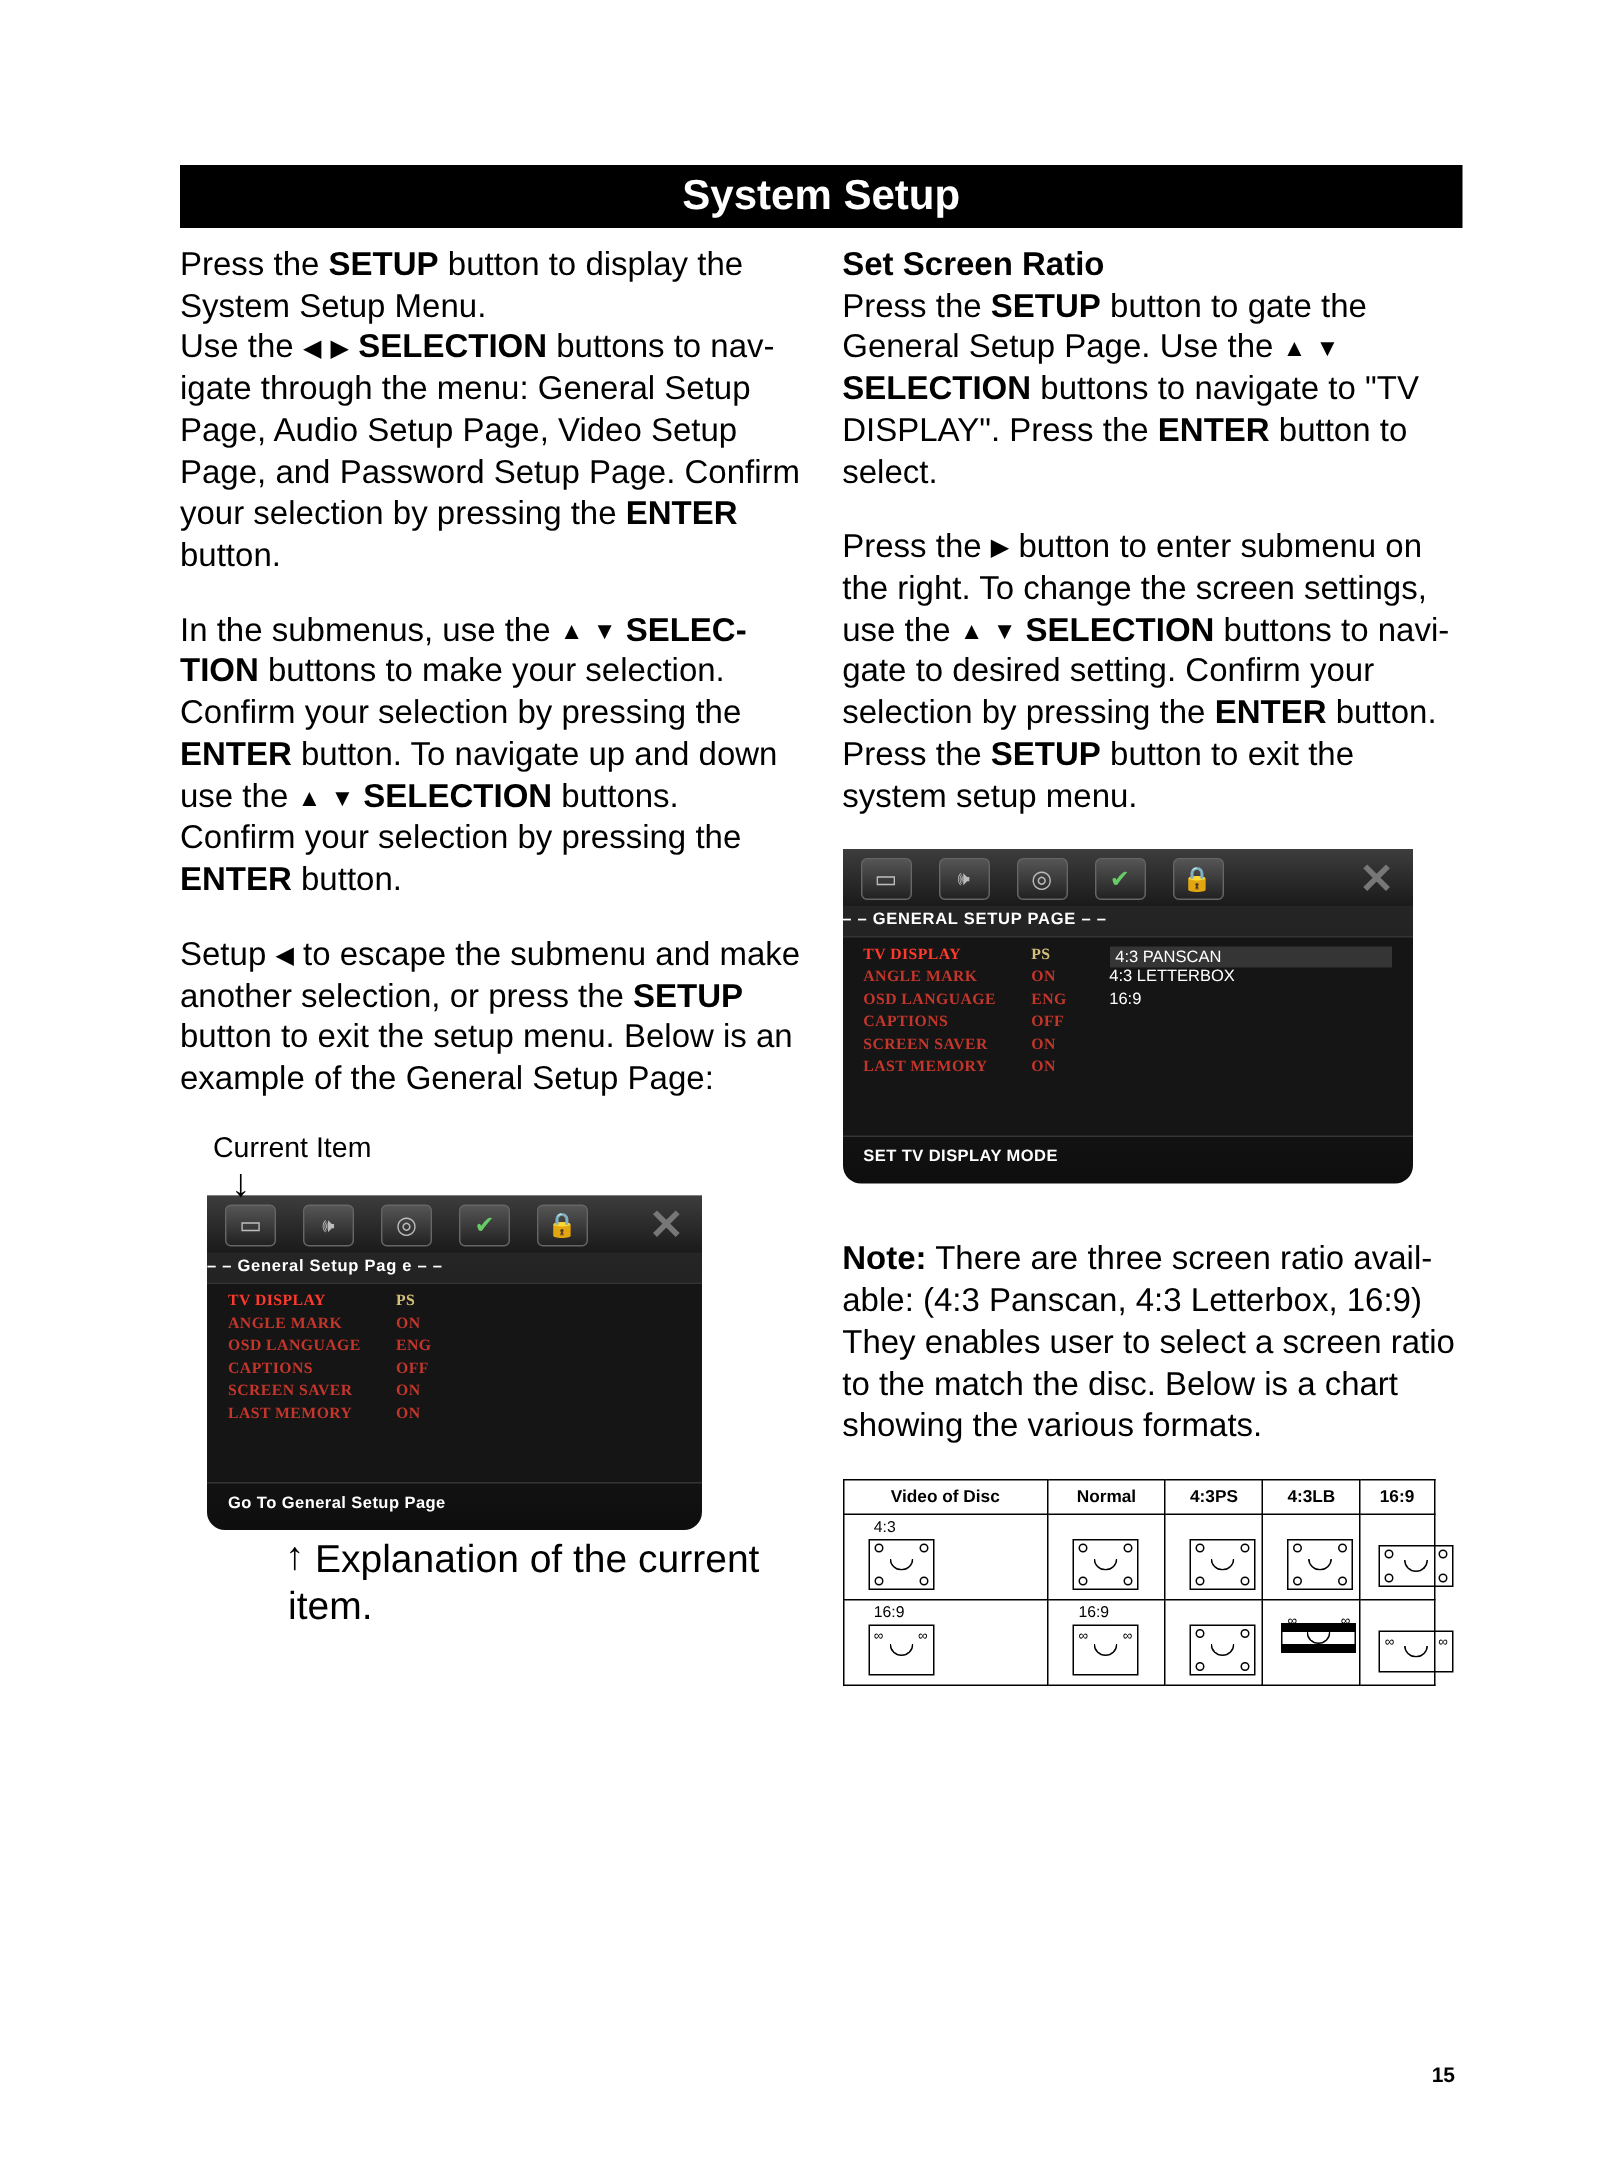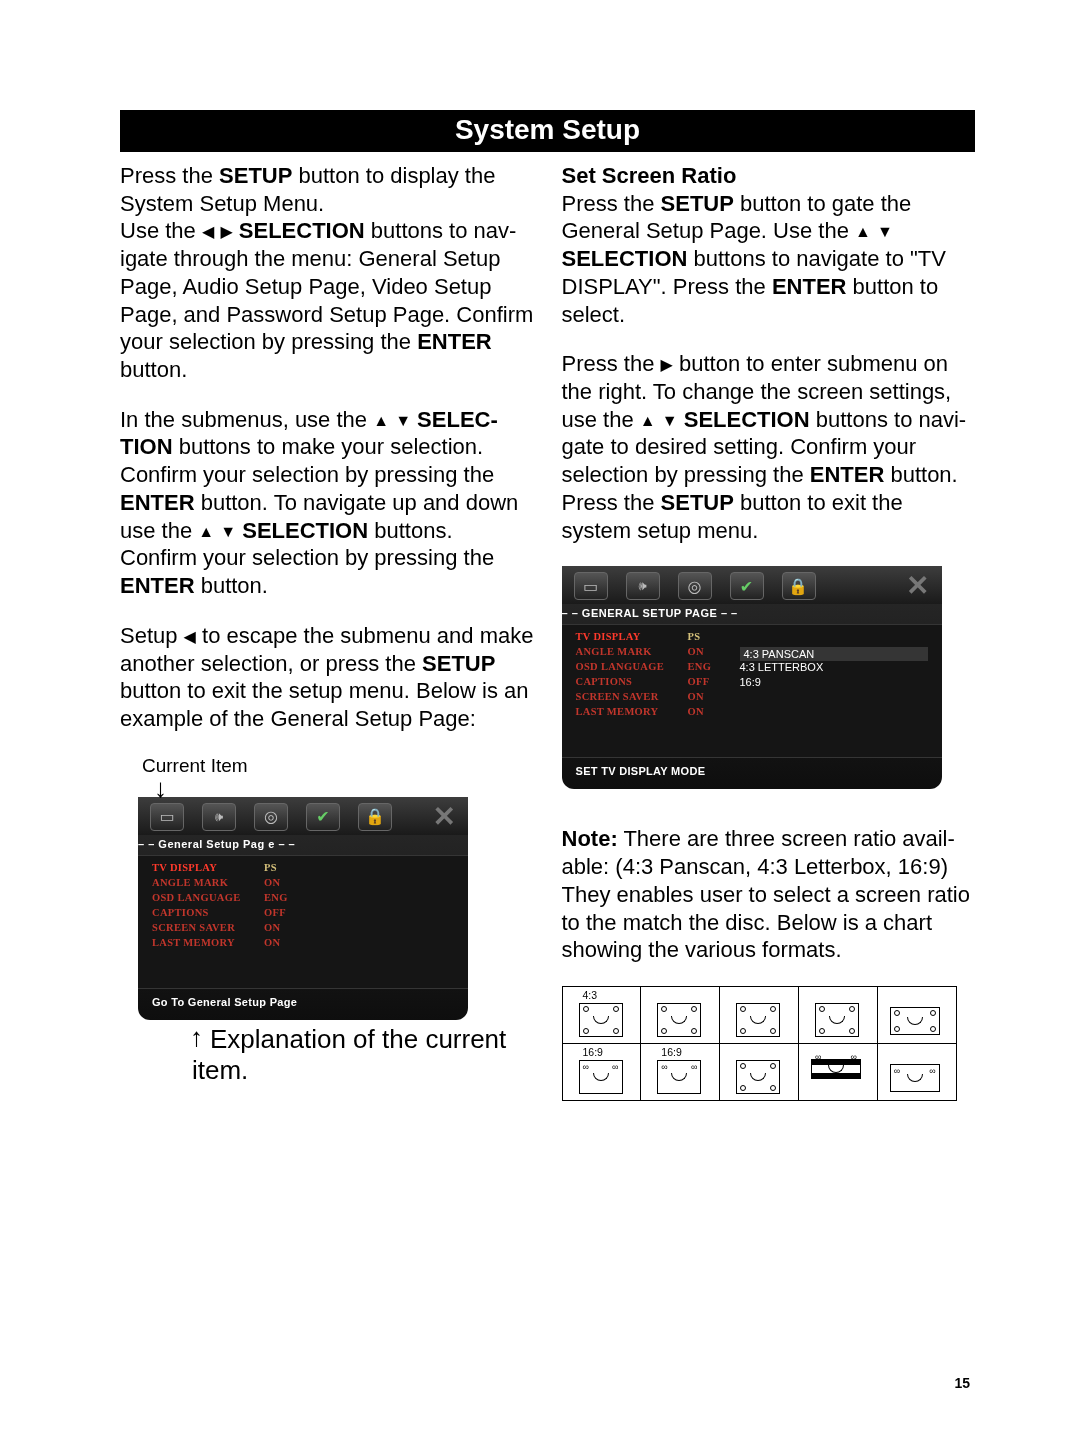--- a/index.html
+++ b/index.html
@@ -122,21 +122,21 @@
   .exp-label::before {
     content:"↑";
     position:absolute;
     left:-2px; top:-2px;
     font-size: 26px;
   }
   .sub-opts .o { padding:0 0 3px 0; display:block; }
   .sub-opts { padding-left: 0; }
   .sub-col { display:flex; }
   .sub-col .left { flex:0 0 164px; }
-  .sub-col .right { flex:1; padding-top:2px;margin-top:16px; }
+  .sub-col .right { flex:1; padding-top:2px; }
   .sub-col .right .o.sel { background:#353535; padding:1px 4px; }
   
   .ratio-table {
     border-collapse: collapse;
     width: 395px;
     margin-top: 4px;
     font-size: 12px;
   }
   .ratio-table th, .ratio-table td {
     border: 1.3px solid #000;
@@ -315,20 +315,27 @@
         </div>
         <div class="osd-foot">SET TV DISPLAY MODE</div>
       </div>
 
       <p style="margin-top:36px;">
         <span class="b">Note:</span><span> There are three screen ratio avail­able: (4:3 Panscan, 4:3 Letterbox, 16:9) They enables user to select a screen ratio to the match the disc. Below is a chart showing the various formats.</span>
       </p>
 
       <table class="ratio-table">
         <tbody>
+            <tr>
+          <th>Video of Disc</th>
+          <th>Normal</th>
+          <th>4:3PS</th>
+          <th>4:3LB</th>
+          <th>16:9</th>
+        </tr>
         <tr>
           <td>
                 <div class="ratio-cell">
                   <span class="ratio-label">4:3</span>
                   <div class="scr s43">
                     <span class="bl"></span>
                     <span class="br"></span>
                     <span class="mouth"></span>
                   </div>
                 </div>

